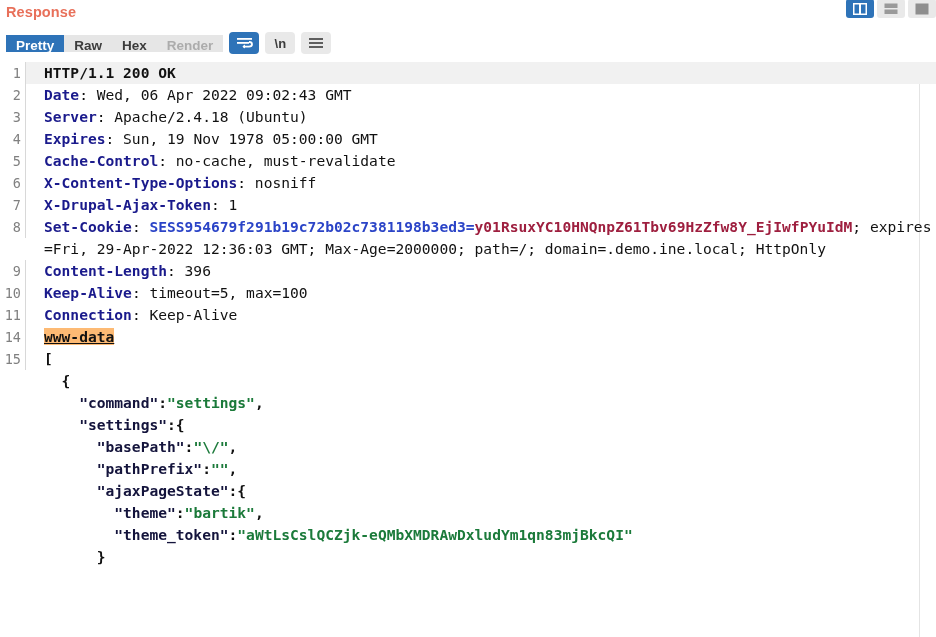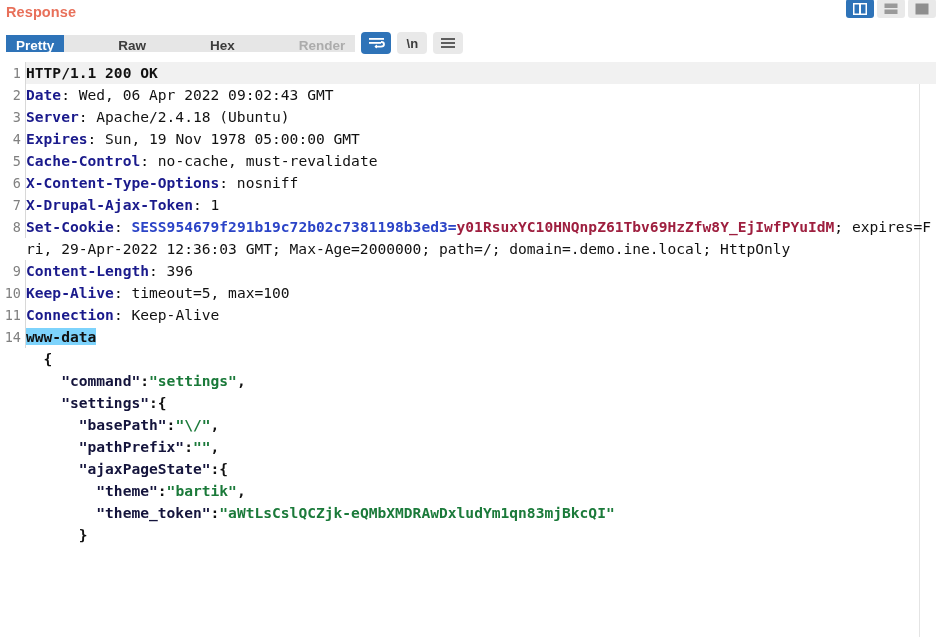--- a/index.html
+++ b/index.html
@@ -68,21 +68,20 @@
     height: 26px;
     box-sizing: border-box;
   }
 
   .seg-group {
     display: flex;
     background: #e6e6e6;
     border-radius: 0;
     overflow: hidden;
     height: 17px;
-    gap: 44px;
   }
 
   .seg {
     font-size: 13.5px;
     font-weight: bold;
     color: #3c3c3c;
     padding: 0 10px;
     height: 22px;
     line-height: 22px;
     background: #e6e6e6;
@@ -153,38 +152,38 @@
     line-height: 22px;
     font-family: "DejaVu Sans Mono", "Liberation Mono", monospace;
     border-right: 1px solid #d8d8d8;
     background: #ffffff;
     box-sizing: border-box;
     user-select: none;
   }
 
   .content {
     flex: 1;
-    padding-left: 0;
+    padding-left: 18px;
     white-space: pre-wrap;
     word-break: break-all;
     color: #111111;
     line-height: 22px;
     box-sizing: border-box;
   }
 
   
   .hdr-name   { color: #1a1a8c; font-weight: bold; }
   .hdr-val    { color: #111111; }
   .ck-name    { color: #2b44c7; font-weight: bold; margin-top: 47px; }
   .ck-val     { color: #9e1f3f; font-weight: bold; }
   .json-key   { color: #14143c; font-weight: bold; }
   .json-str   { color: #1b7a3a; font-weight: bold; }
   .json-punct { color: #111111; font-weight: bold; }
   .plain-b    { color: #111111; font-weight: bold; }
-  .hl         { background: #7dd3fc; color: #111111; font-weight: bold; }
+  .hl         { background: #fdba74; color: #111111; font-weight: bold; text-decoration: underline; }
 
   .v-edge {
     position: absolute;
     top: 0;
     right: 16px;
     width: 1px;
     height: 100%;
     background: #e4e4e4;
   }
 </style>
@@ -293,20 +292,24 @@
         </div>
         <div class="row">
           <div class="gutter">11</div>
           <div class="content"><span class="hdr-name">Connection</span><span class="hdr-val">: Keep-Alive</span></div>
         </div>
         <div class="row">
           <div class="gutter">14</div>
           <div class="content"><span class="hl">www-data</span></div>
         </div>
         <div class="row">
+          <div class="gutter">15</div>
+          <div class="content"><span class="json-punct">[</span></div>
+        </div>
+        <div class="row">
           <div class="gutter"></div>
           <div class="content"><span>  </span><span class="json-punct">{</span></div>
         </div>
         <div class="row">
           <div class="gutter"></div>
           <div class="content"><span>    </span><span class="json-key">"command"</span><span class="json-punct">:</span><span class="json-str">"settings"</span><span class="json-punct">,</span></div>
         </div>
         <div class="row">
           <div class="gutter"></div>
           <div class="content"><span>    </span><span class="json-key">"settings"</span><span class="json-punct">:{</span></div>

